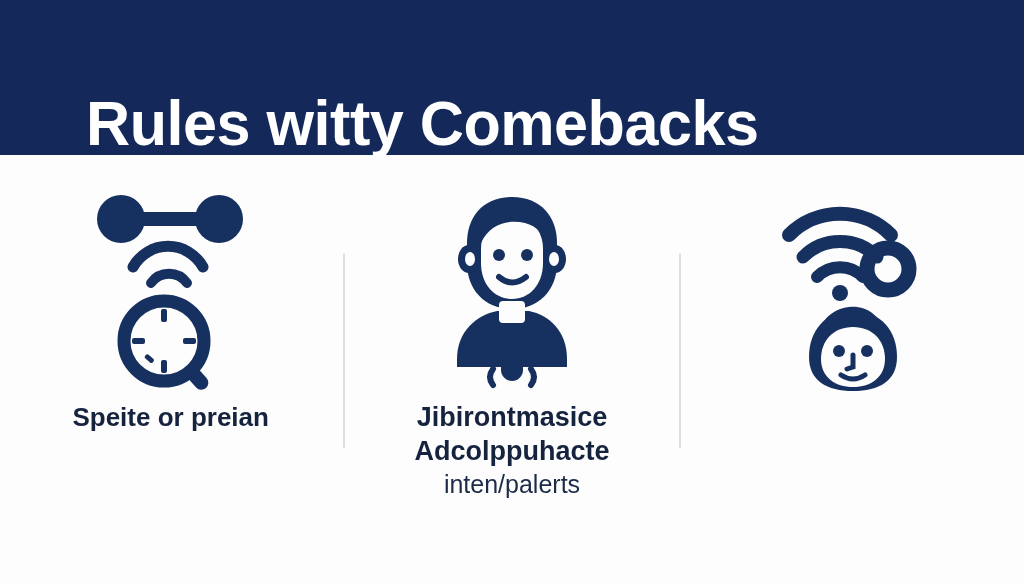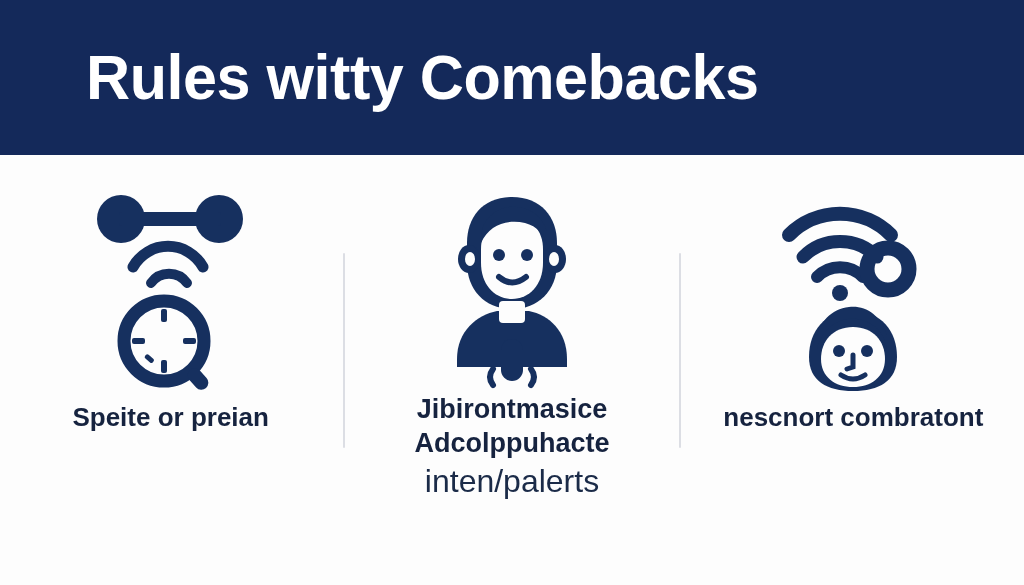--- a/index.html
+++ b/index.html
@@ -18,21 +18,21 @@
 
   
   .header-band {
     position: absolute;
     left: 0;
     top: 0;
     width: 1024px;
     height: 155px;
     background: #14295a;
     display: flex;
-    align-items: center;
+    align-items: flex-end;
   }
   .header-title {
     margin-left: 86px;
     color: #ffffff;
     font-size: 63px;
     font-weight: bold;
     letter-spacing: -0.5px;
     line-height: 1.0;
     transform: scaleX(0.97);
     transform-origin: left center;
@@ -76,26 +76,26 @@
     color: #16233f;
     font-weight: bold;
     font-size: 26px;
     line-height: 1.25;
     max-width: 290px;
   }
   .caption-sub {
     text-align: right;
     color: #1b2b48;
     font-weight: normal;
-    font-size: 32px;
+    font-size: 25px;
     line-height: 1.25;
     max-width: 290px;
   }
   .col-1 .caption { font-size: 26px; margin-top: 16px; }
-  .col-2 .caption { font-size: 27px; margin-top: 8px; }
+  .col-2 .caption { font-size: 27px; margin-top: 16px; }
   .col-3 .caption { font-size: 26px; margin-top: 16px; }
 
   
   .divider {
     position: absolute;
     top: 98px;
     width: 2px;
     height: 195px;
     background: #dcdee4;
     border-radius: 1px;
@@ -207,18 +207,17 @@
 
               <circle cx="66" cy="160" r="6"></circle>
               <circle cx="94" cy="160" r="6"></circle>
 
               <path d="M80 164 L80 176 L74 178" fill="none" stroke="#16305f" stroke-width="5" stroke-linecap="round"></path>
 
               <path d="M68 184 Q80 192 92 184" fill="none" stroke="#16305f" stroke-width="5" stroke-linecap="round"></path>
             </g>
           </svg>
         </div>
-        <div class="caption">nescnort combratont</div>
       </div>
 
     </div>
   </div>
 </div>
 
 </body></html>

